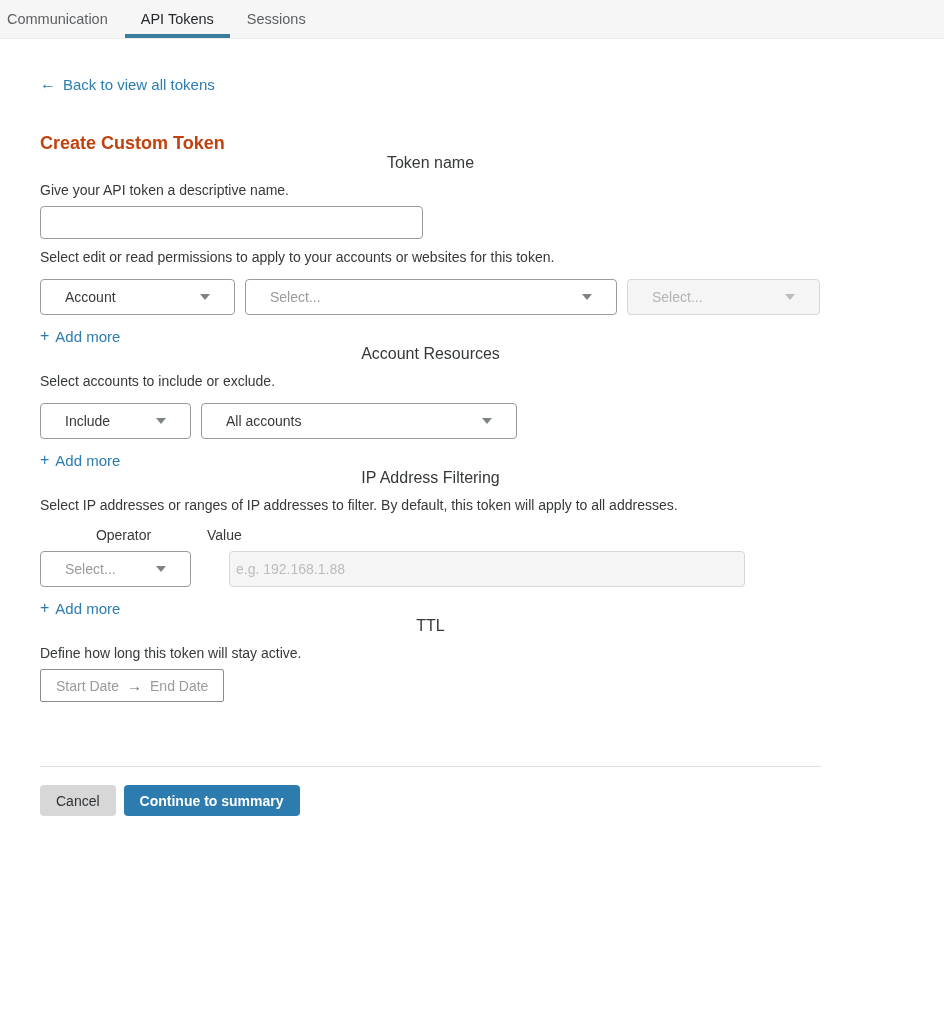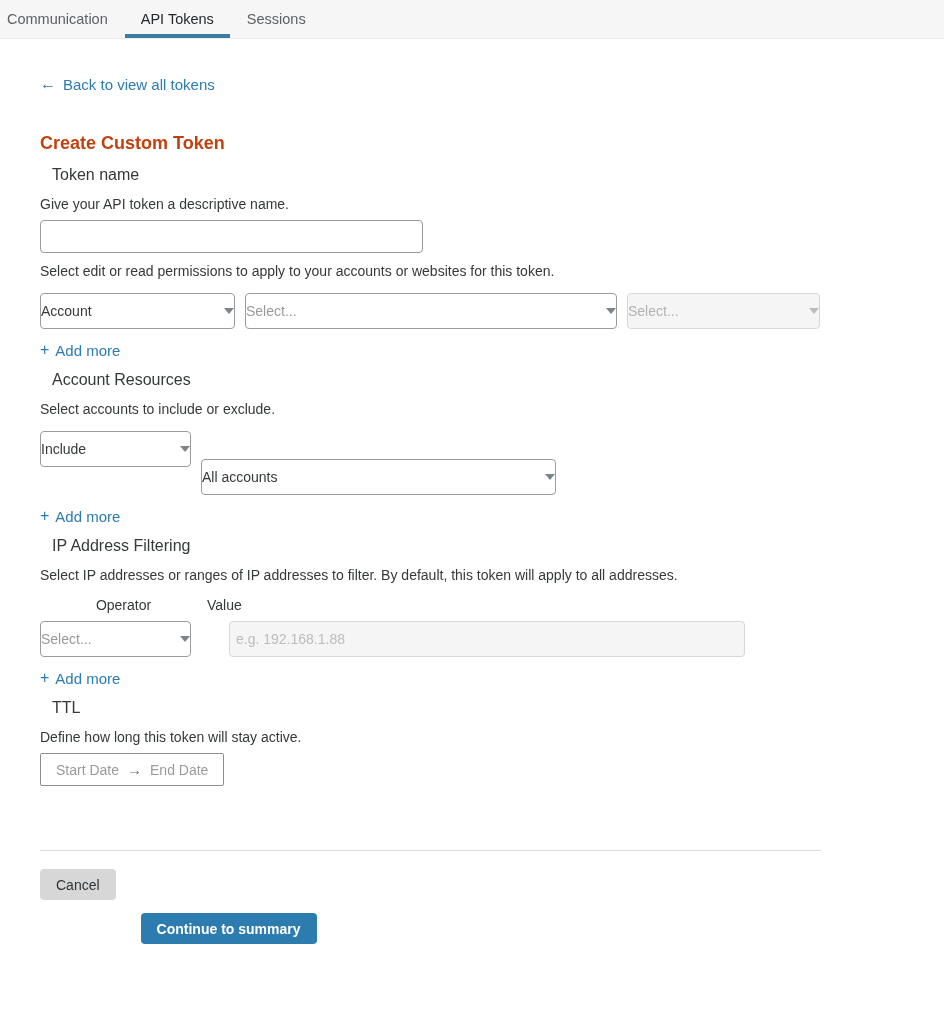--- a/index.html
+++ b/index.html
@@ -58,24 +58,25 @@
   .back-link .arrow { font-size: 16px; }
 
   h1 {
     margin: 40px 0 0 0;
     font-size: 18px;
     font-weight: bold;
     color: #c2410c;
   }
 
   h2.section-heading {
-    margin: 12px;
+    margin: 0;
     font-size: 16px;
     font-weight: normal;
     color: #36393a;
+    text-align: center;
   }
   .mt-sec { margin-top: 40px; }
   .mt-first { margin-top: 19px; }
 
   p.section-desc {
     margin: 10px 0 0 0;
     font-size: 14px;
     color: #36393a;
   }
 
@@ -97,21 +98,21 @@
     outline: none;
   }
   .select {
     height: 36px;
     border: 1px solid #9b9b9b;
     border-radius: 4px;
     background: #fff;
     display: flex;
     align-items: center;
     justify-content: space-between;
-    padding: 0 0;
+    padding: 0 24px;
     cursor: pointer;
   }
   .select .select-text { font-size: 14px; color: #36393a; }
   .select .select-text.placeholder { color: #9a9a9a; }
   .chevron {
     width: 0; height: 0;
     border-left: 5px solid transparent;
     border-right: 5px solid transparent;
     border-top: 6px solid #7d8487;
     margin-left: 10px;
@@ -122,21 +123,21 @@
     border-color: #d7d7d7;
     cursor: default;
   }
   .select.disabled .select-text { color: #b3b3b3; }
   .select.disabled .chevron { border-top-color: #bcbcbc; }
 
   .w195 { width: 195px; flex: none; }
   .w372 { width: 372px; flex: none; }
   .w193 { width: 193px; flex: none; }
   .w151 { width: 151px; flex: none; }
-  .w302 { width: 355px; flex: none; margin-top: 28px; }
+  .w302 { width: 316px; flex: none; }
 
   .disabled-input {
     width: 516px;
     height: 36px;
     background: #f5f5f5;
     border: 1px solid #d7d7d7;
     border-radius: 4px;
     padding: 0 6px;
     font-family: "Liberation Sans", "DejaVu Sans", sans-serif;
     font-size: 14px;
@@ -175,34 +176,34 @@
   .date-range .date-label { color: #9a9a9a; font-size: 14px; }
   .date-range .range-arrow { color: #6e6e6e; font-size: 15px; }
 
   
   .footer-divider {
     margin-top: 64px;
     border: none;
     border-top: 1px solid #dedede;
     width: 781px;
   }
-  .footer-actions { margin-top: 18px; display: flex; gap: 25px; padding-bottom: 37px; }
+  .footer-actions { margin-top: 18px; display: flex; gap: 8px; padding-bottom: 37px; }
   .btn {
     height: 31px;
     border: none;
     border-radius: 4px;
     padding: 0 16px;
     font-family: "Liberation Sans", "DejaVu Sans", sans-serif;
     font-size: 14px;
     cursor: pointer;
     display: inline-flex;
     align-items: center;
   }
   .btn-cancel { background: #d7d7d7; color: #2e3235; }
-  .btn-primary { background: #2c7cb0; color: #ffffff; font-weight: bold; margin-top: 44px; }
+  .btn-primary { background: #2c7cb0; color: #ffffff; font-weight: bold; }
 </style>
 </head>
 <body>
 
 <div class="tabbar">
   <div class="tab">
     <span>Communication</span>
   </div>
   <div class="tab active">
     <span>API Tokens</span>

